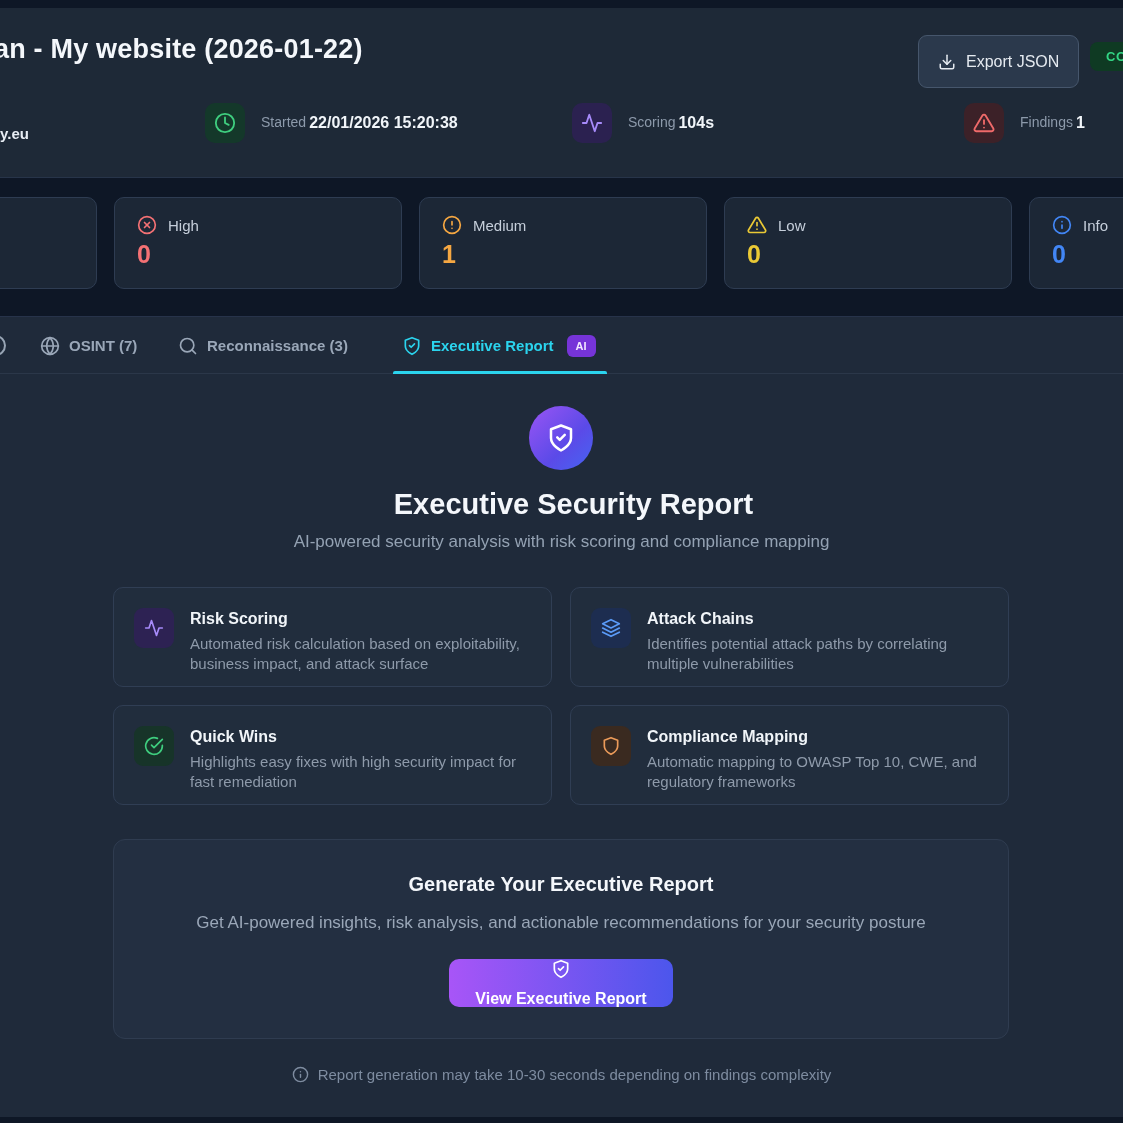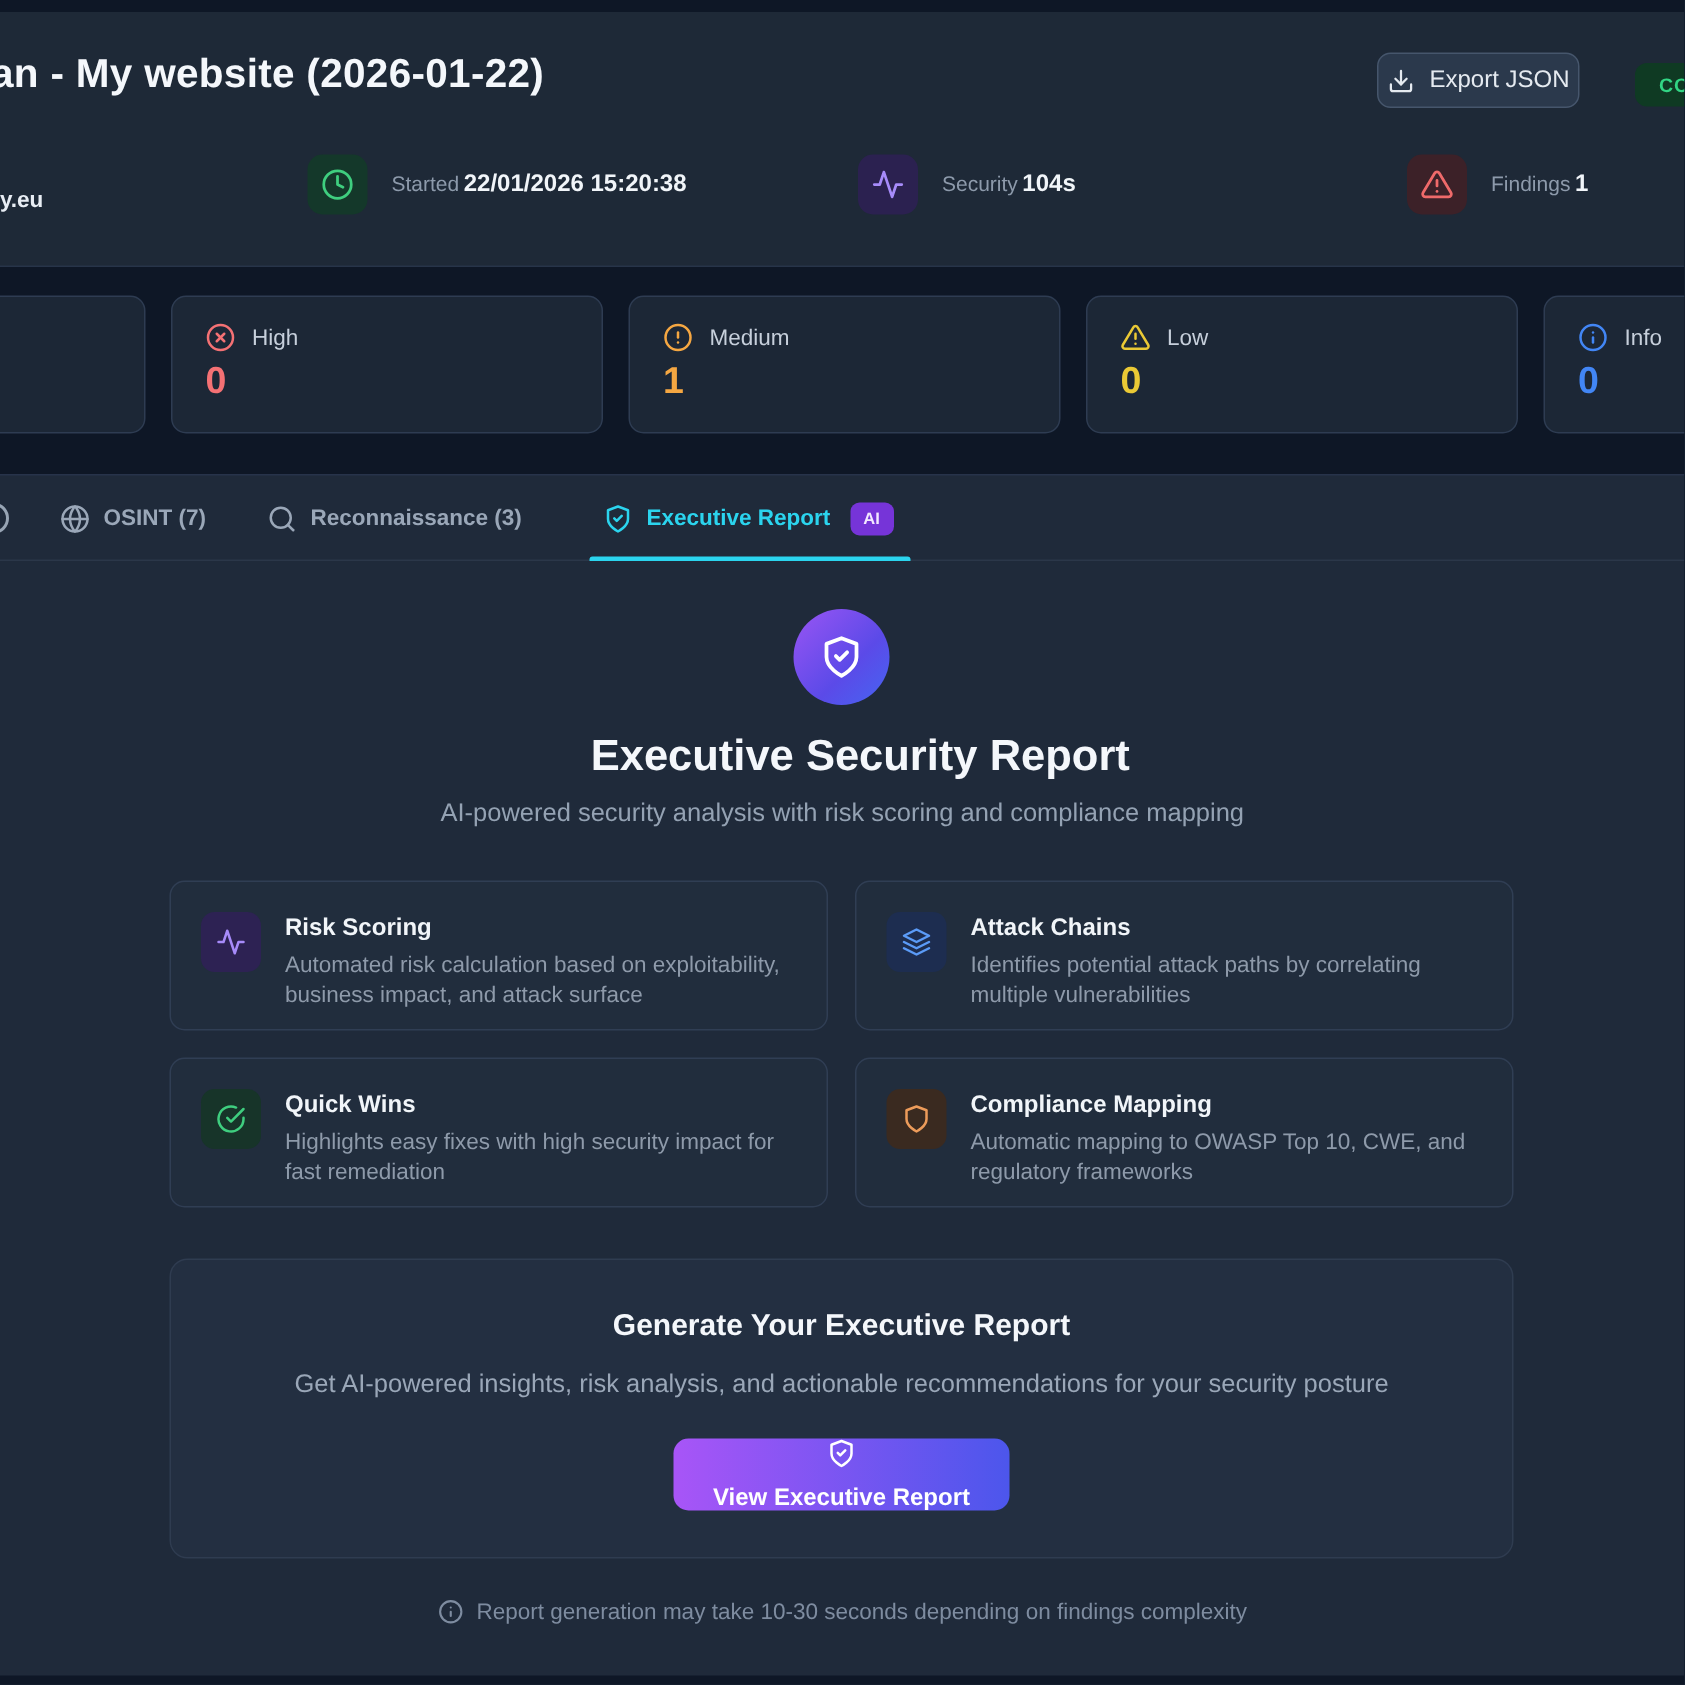--- a/index.html
+++ b/index.html
@@ -7,21 +7,21 @@
   body {
     font-family:"Liberation Sans","DejaVu Sans",sans-serif;
     background:#0e1726; color:#eef2f7;
   }
   #app { position:relative; width:1123px; height:1123px; overflow:hidden; background:#0e1726; }
   svg { display:block; }
 
   
   .header { position:absolute; left:0; top:8px; width:1123px; height:170px; background:#1e2937; border-bottom:1px solid #273449; }
   .scan-title { position:absolute; left:-6px; top:26px; font-size:27px; font-weight:700; color:#f4f7fb; letter-spacing:.2px; white-space:nowrap; }
-  .export-btn { position:absolute; left:918px; top:27px; height:37px; padding:0 6px; display:flex; align-items:center; gap:10px;
+  .export-btn { position:absolute; left:918px; top:27px; height:53px; padding:0 19px; display:flex; align-items:center; gap:10px;
     background:#2b394c; border:1px solid #46566c; border-radius:9px; color:#e5eaf0; font-size:16px; cursor:pointer; white-space:nowrap; }
   .status-badge { position:absolute; left:1090px; top:34px; height:29px; padding:0 16px; display:flex; align-items:center;
     background:#0f3a23; border-radius:8px; color:#32d584; font-size:13px; font-weight:700; letter-spacing:.6px; white-space:nowrap; }
   .target-host { position:absolute; left:0; top:117px; font-size:15px; font-weight:700; color:#e8edf4; white-space:nowrap; }
   .stat { position:absolute; top:95px; display:flex; align-items:center; gap:16px; }
   .stat-icon { width:40px; height:40px; border-radius:10px; display:flex; align-items:center; justify-content:center; flex:0 0 auto; }
   .stat-icon.green { background:#14382a; color:#3fce7f; }
   .stat-icon.purple { background:#2b2150; color:#a78bfa; }
   .stat-icon.red { background:#3c2128; color:#ef6a6a; }
   .stat-text { display:flex; flex-direction:row; gap:3px; }
@@ -109,26 +109,26 @@
       </div>
     </div>
 
     <div class="stat" style="left:572px;">
       <div class="stat-icon purple">
         <svg width="22" height="22" viewBox="0 0 24 24" fill="none" stroke="currentColor" stroke-width="2" stroke-linecap="round" stroke-linejoin="round">
             <polyline points="22 12 18 12 15 21 9 3 6 12 2 12"></polyline>
           </svg>
       </div>
       <div class="stat-text">
-        <span class="stat-label">Security</span>
+        <span class="stat-label">Scoring</span>
         <span class="stat-value">104s</span>
       </div>
     </div>
 
-    <div class="stat" style="left:938px;">
+    <div class="stat" style="left:964px;">
       <div class="stat-icon red">
         <svg width="22" height="22" viewBox="0 0 24 24" fill="none" stroke="currentColor" stroke-width="2" stroke-linecap="round" stroke-linejoin="round">
             <path d="M10.29 3.86L1.82 18a2 2 0 0 0 1.71 3h16.94a2 2 0 0 0 1.71-3L13.71 3.86a2 2 0 0 0-3.42 0z"></path>
             <line x1="12" y1="9" x2="12" y2="13"></line>
             <line x1="12" y1="17" x2="12.01" y2="17"></line>
           </svg>
       </div>
       <div class="stat-text">
         <span class="stat-label">Findings</span>
         <span class="stat-value">1</span>

